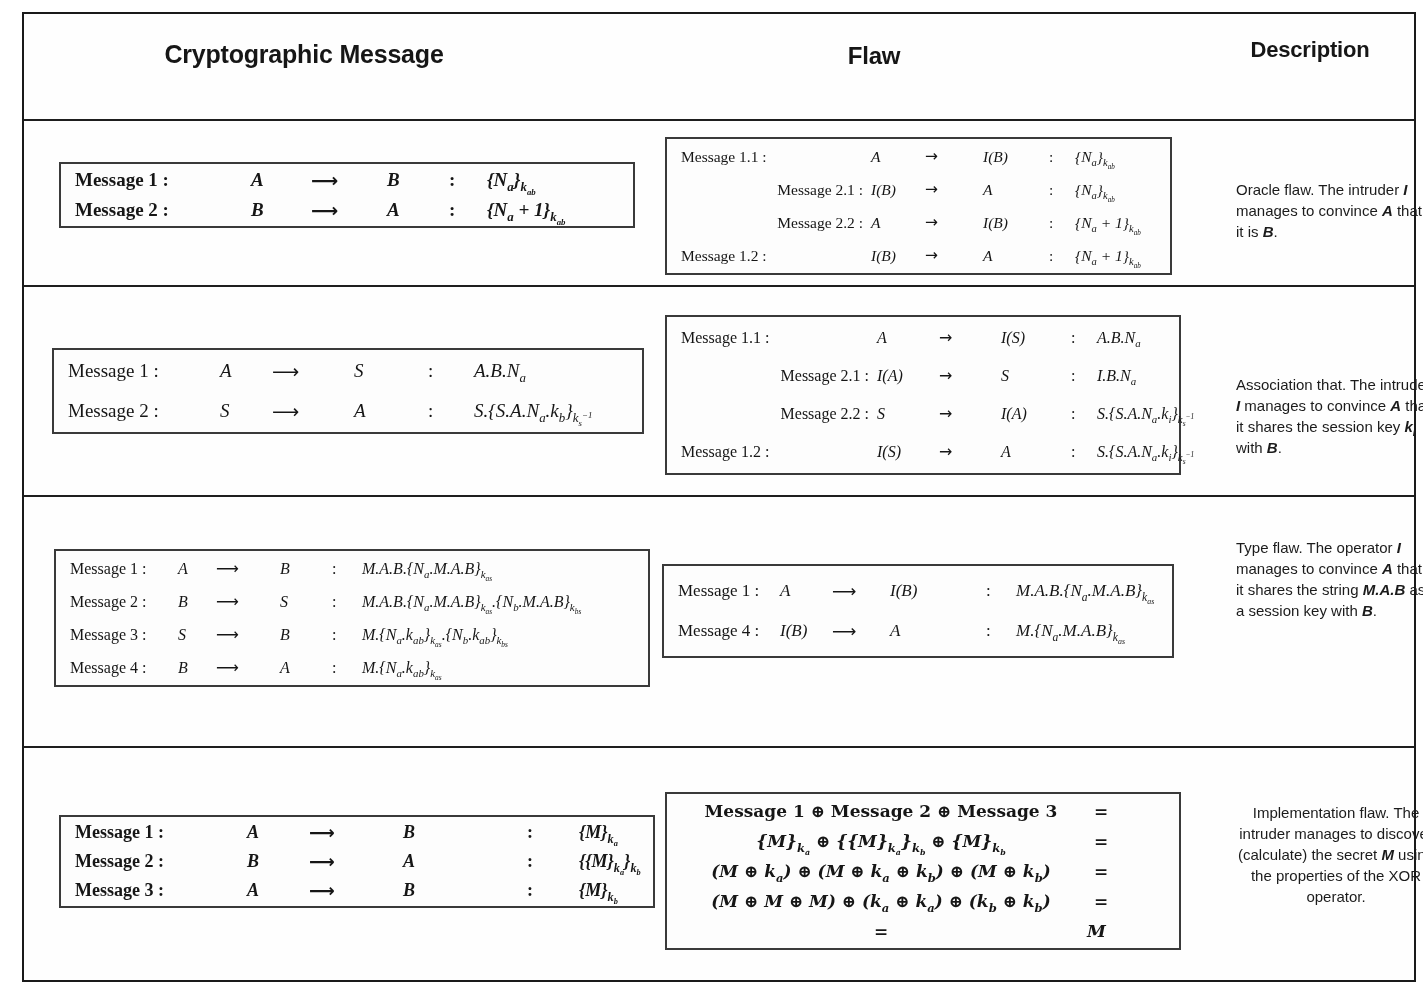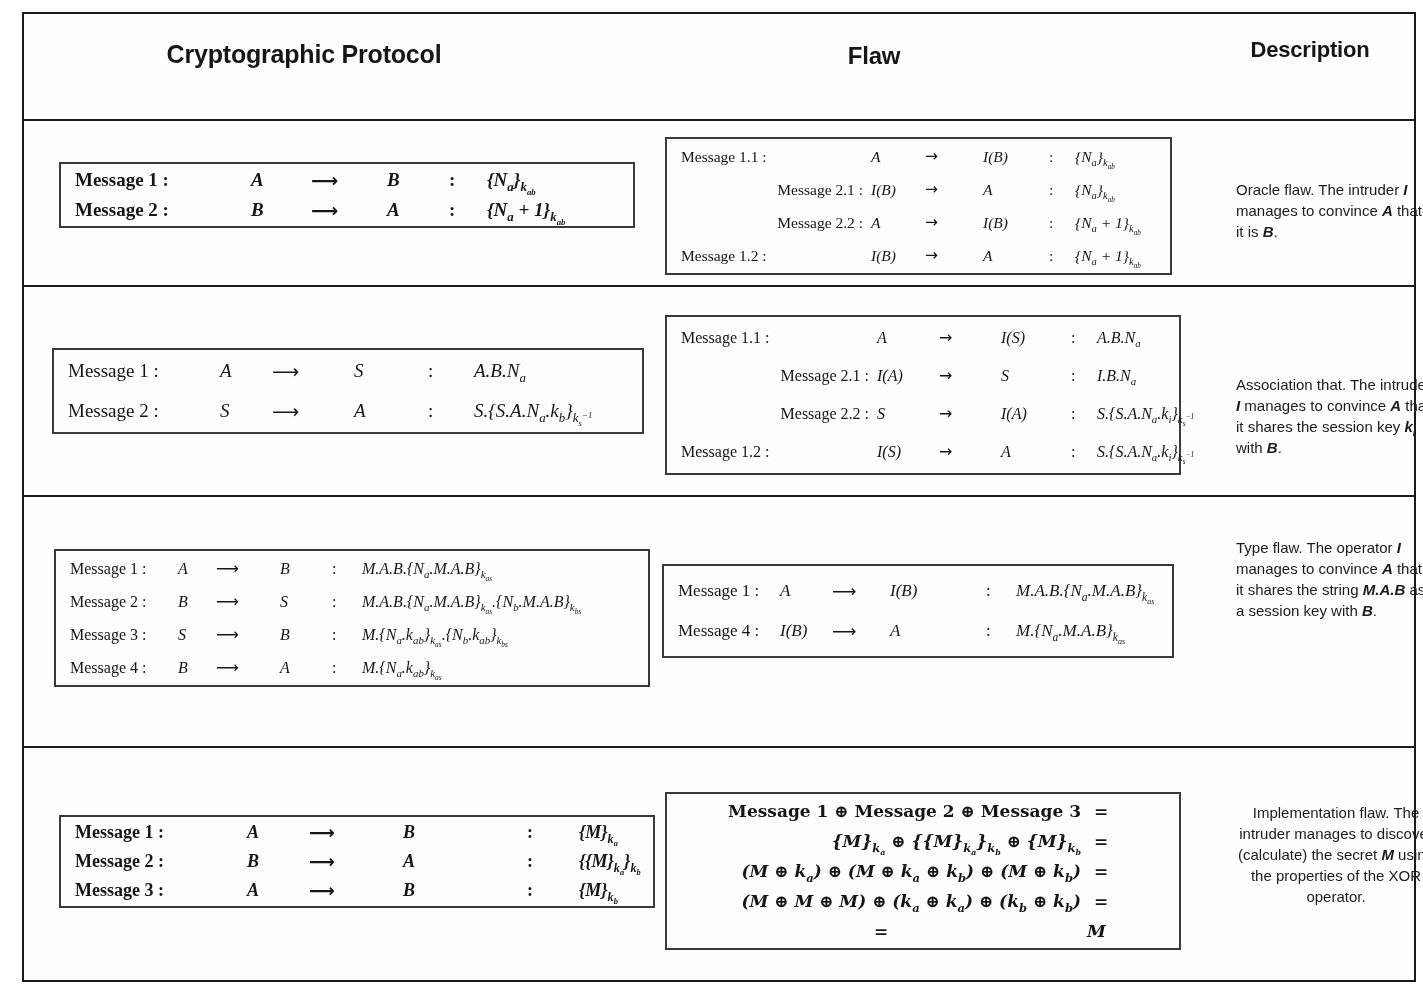--- a/index.html
+++ b/index.html
@@ -21,21 +21,21 @@
        box-sizing:border-box;display:grid;align-content:center;
        padding:2px 8px 2px 14px;font-family:"Liberation Serif",serif;}
   .c{white-space:nowrap;}
   .lab{text-align:left;}
   .lab.ind{text-align:right;padding-right:8px;}
   .it{font-style:italic;}
   .rom{font-style:normal;}
   .arr{font-family:"DejaVu Sans","Liberation Sans",sans-serif;font-style:normal;}
   .eqs{text-align:center;}
   .res{text-align:left;padding-left:6px;}
-  .expr{text-align:right;}
+  .expr{text-align:center;}
   sub{font-size:68%;line-height:0;vertical-align:-0.4em;}
   sup{font-size:68%;line-height:0;vertical-align:0.5em;}
 
   #pbox0{left:35px;top:148px;width:576px;height:66px;
          grid-template-columns:176px 60px 76px 62px 38px 1fr;
          font-size:19px;font-weight:bold;}
   #pbox0 .c{line-height:30px;}
   #fbox0{left:641px;top:123px;width:507px;height:138px;
          grid-template-columns:190px 54px 58px 66px 26px 1fr;font-size:15.5px;}
   #fbox0 .c{line-height:33px;}
@@ -68,21 +68,21 @@
   #desc0{left:1196px;top:165px;width:192px;}
   #desc1{left:1196px;top:360px;width:198px;}
   #desc2{left:1196px;top:523px;width:196px;}
   #desc3{left:1196px;top:788px;width:200px;text-align:center;}
   .bi{font-weight:bold;font-style:italic;}
 </style>
 </head>
 <body>
 
 <div class="tbl">
-  <div class="hdr hdr-protocol">Cryptographic Protocol</div>
+  <div class="hdr hdr-protocol">Cryptographic Message</div>
   <div class="hdr hdr-flaw">Flaw</div>
   <div class="hdr hdr-desc">Description</div>
 
   <div class="hline hl0"></div>
   <div class="hline hl1"></div>
   <div class="hline hl2"></div>
   <div class="hline hl3"></div>
 
   <div class="box" id="pbox0">
       <span class="c lab">Message 1 :</span>

